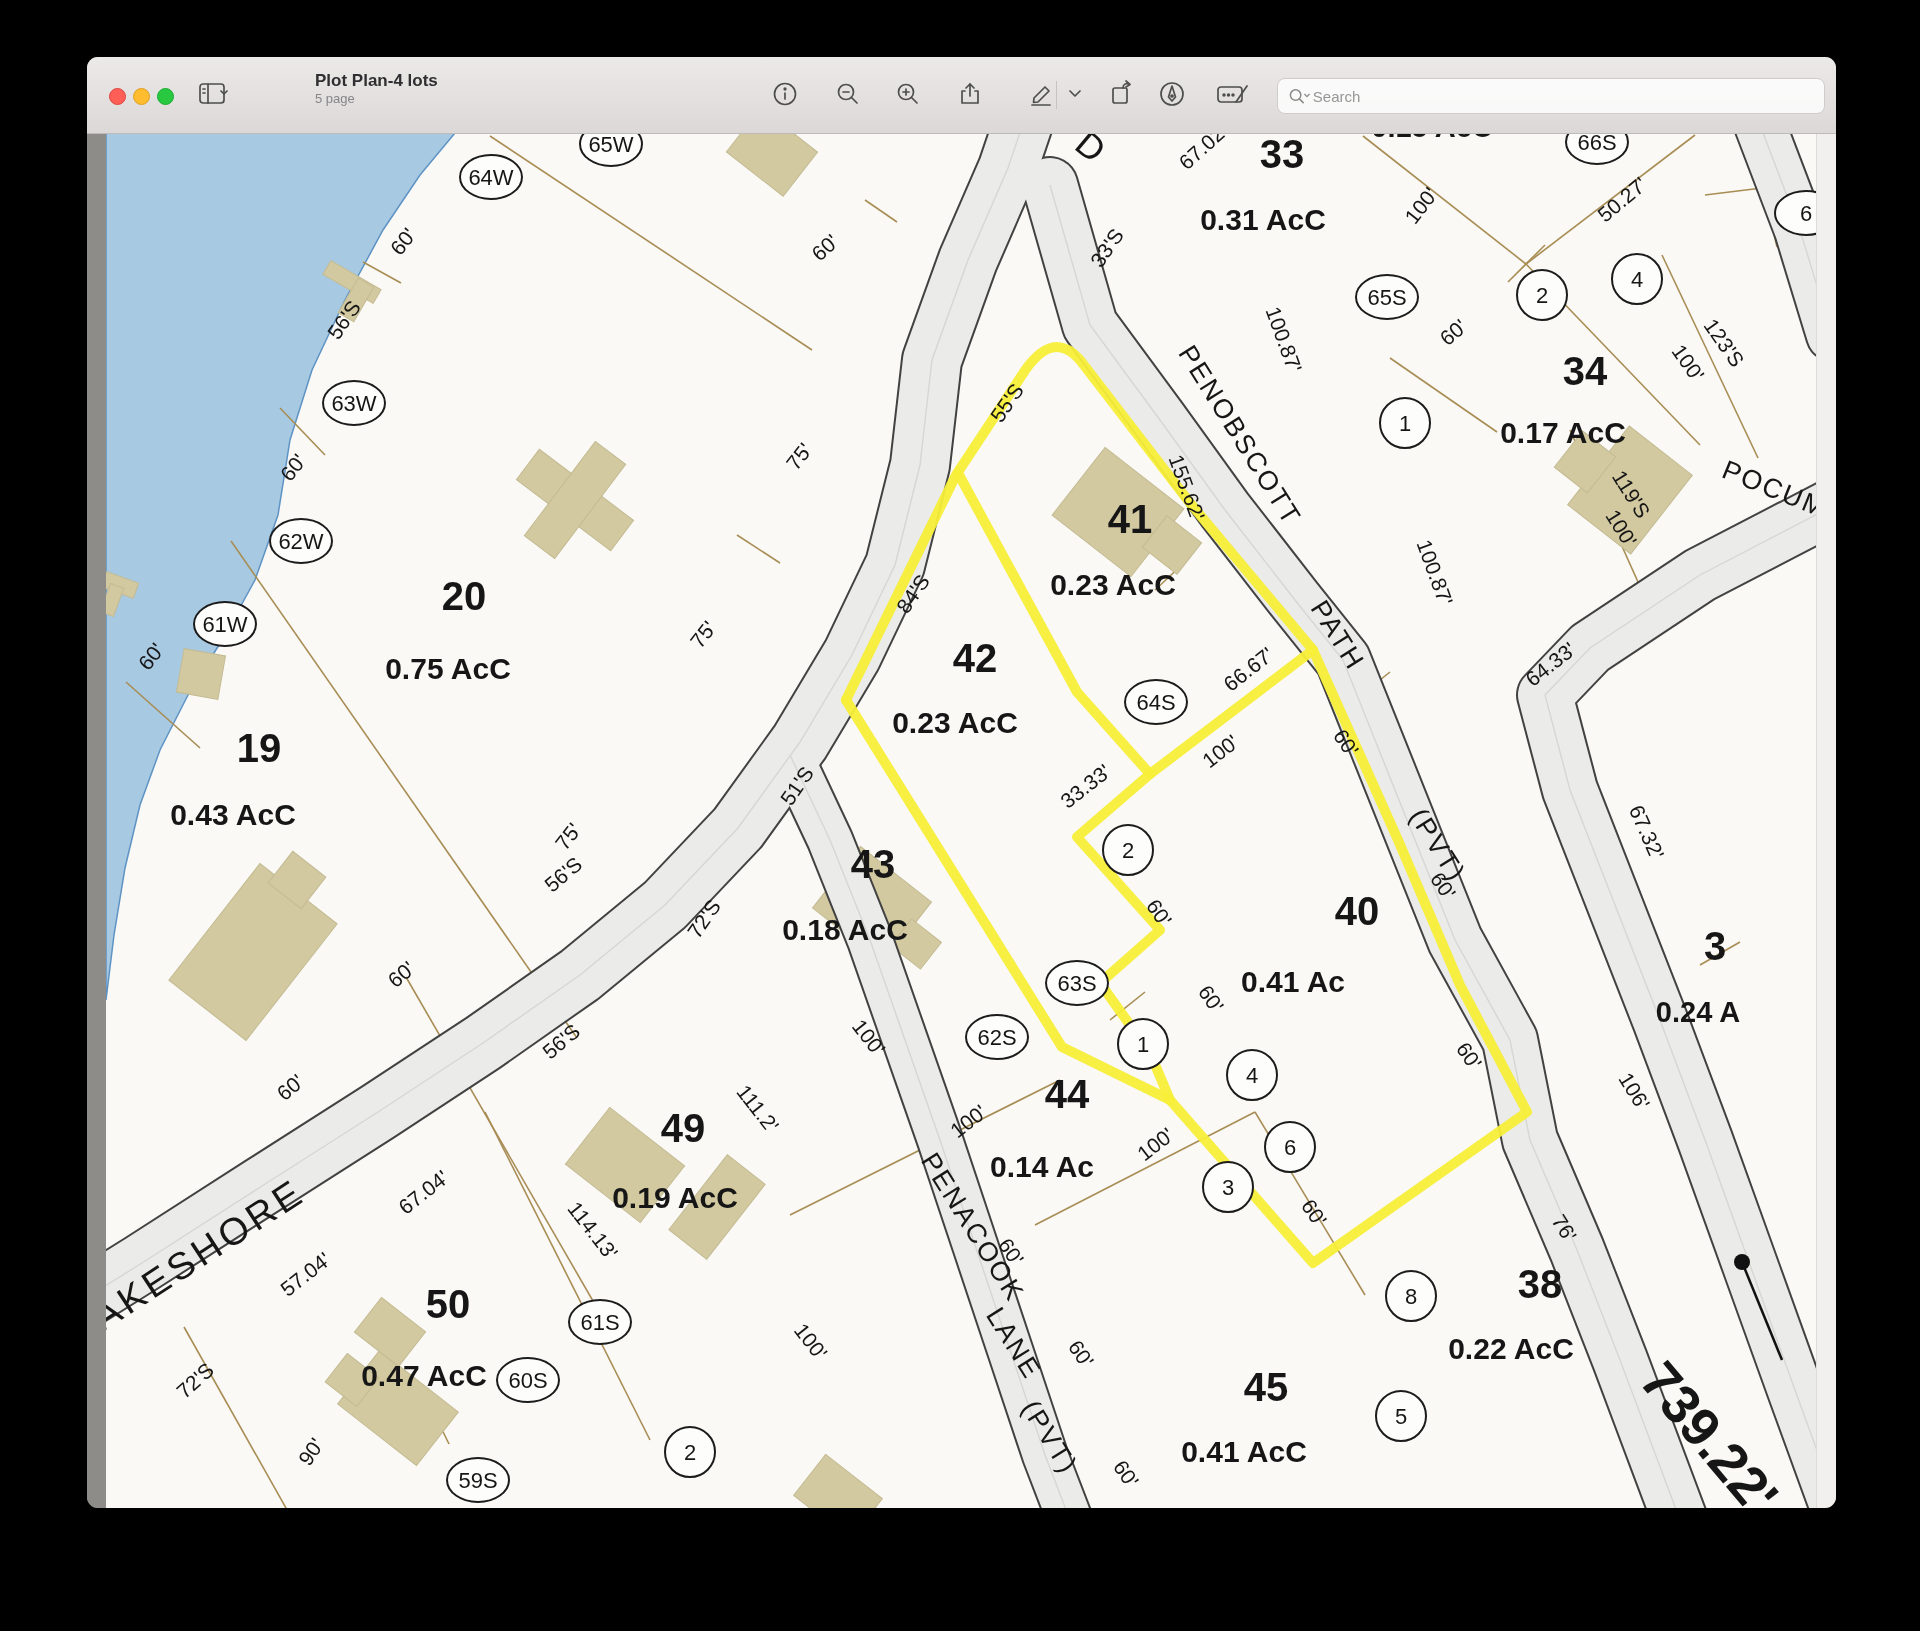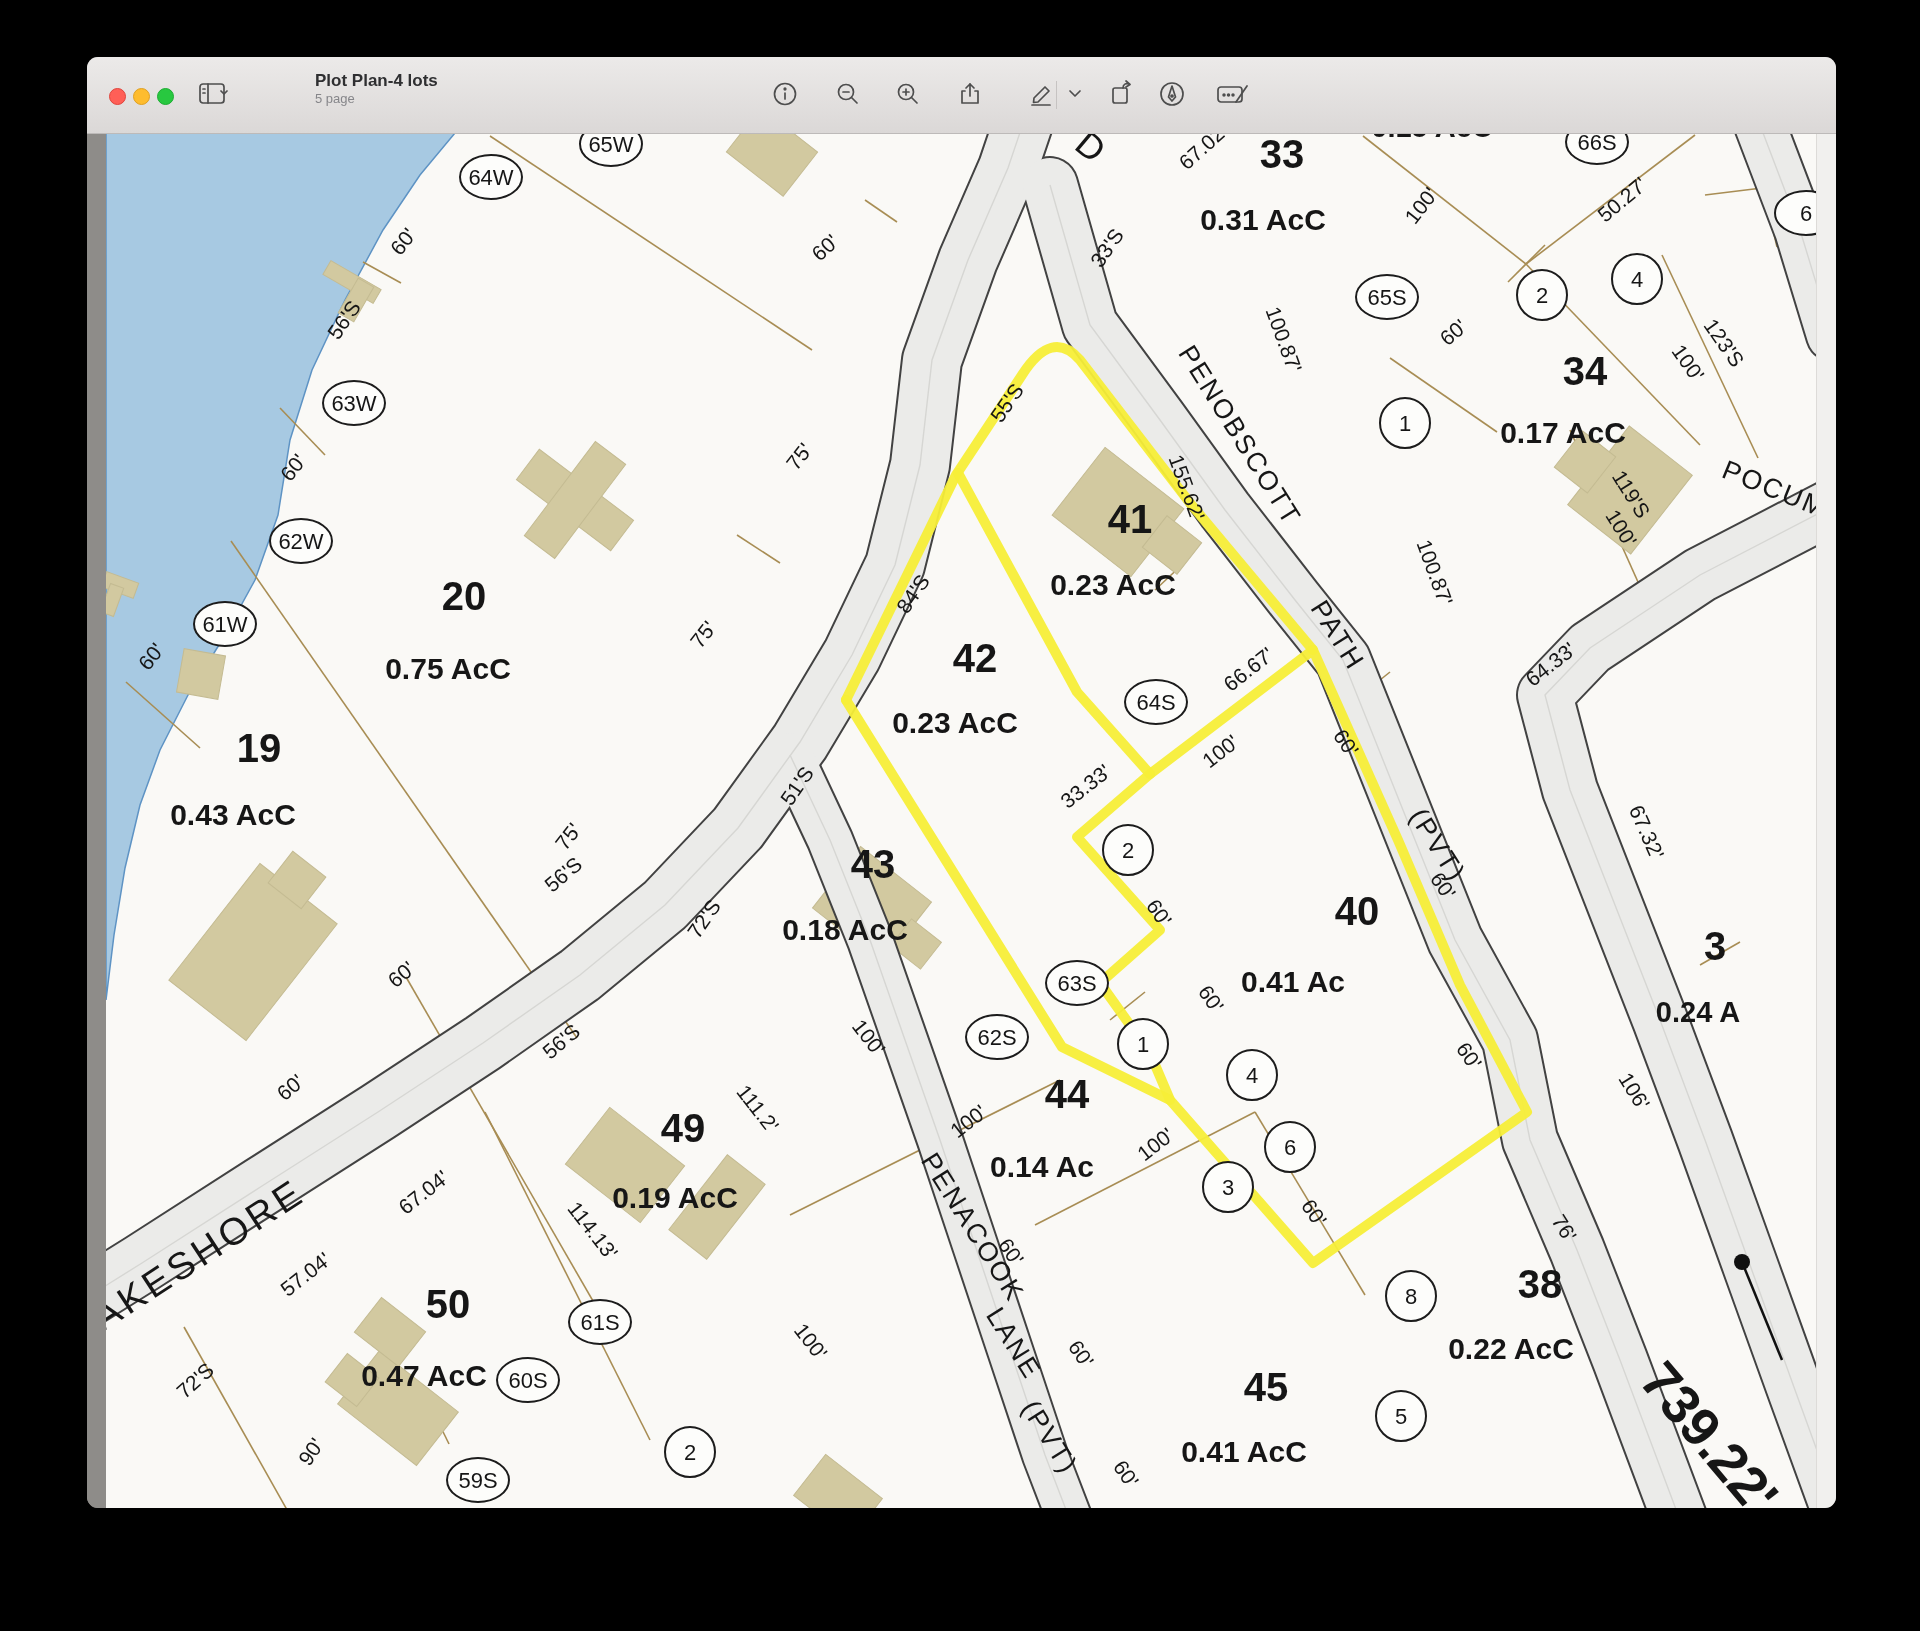--- a/index.html
+++ b/index.html
@@ -110,20 +110,28 @@
       <button class="tbtn" style="left:1123px">
         <svg width="32" height="24" viewBox="0 0 32 24">
           <rect x="2" y="5" width="24" height="15" rx="3"></rect>
             <circle cx="8" cy="13" r="0.9" fill="#4e4e4e"></circle>
             <circle cx="12.5" cy="13" r="0.9" fill="#4e4e4e"></circle>
             <circle cx="17" cy="13" r="0.9" fill="#4e4e4e"></circle>
             <line x1="20" y1="20" x2="31" y2="4"></line>
         </svg>
       </button>
 
+      <div id="search-field">
+        <svg width="24" height="18" viewBox="0 0 24 18" style="stroke:#8a8a8a;fill:none;stroke-width:1.6;stroke-linecap:round">
+          <circle cx="8" cy="8" r="5.5"></circle>
+            <line x1="12" y1="12" x2="16" y2="16"></line>
+            <path d="M18 7 l3 3 l3 -3" transform="scale(0.8) translate(4,2)"></path>
+        </svg>
+        <input type="text" placeholder="Search" style="">
+      </div>
     </div>
 
     <div id="content">
       <div id="gutter"></div>
       <div id="page">
         <svg id="plat" width="1711" height="1375" viewBox="106 133 1711 1375">
             <rect x="106" y="133" width="1711" height="1375" fill="#faf9f6"></rect>
             <path d="M106,133 L455,133 L420,175 L383,230 L345,300 L312,370 L290,440 L278,515 L255,580 L222,640 L188,695 L160,750 L140,805 L125,868 L114,935 L106,1000 Z" fill="#a7c9e2" stroke="#5e93c4" stroke-width="1.5"></path>
             <line x1="490" y1="136" x2="812" y2="350" stroke="#a88d54" stroke-width="1.6"></line>
             <line x1="363" y1="262" x2="401" y2="283" stroke="#a88d54" stroke-width="1.6"></line>

